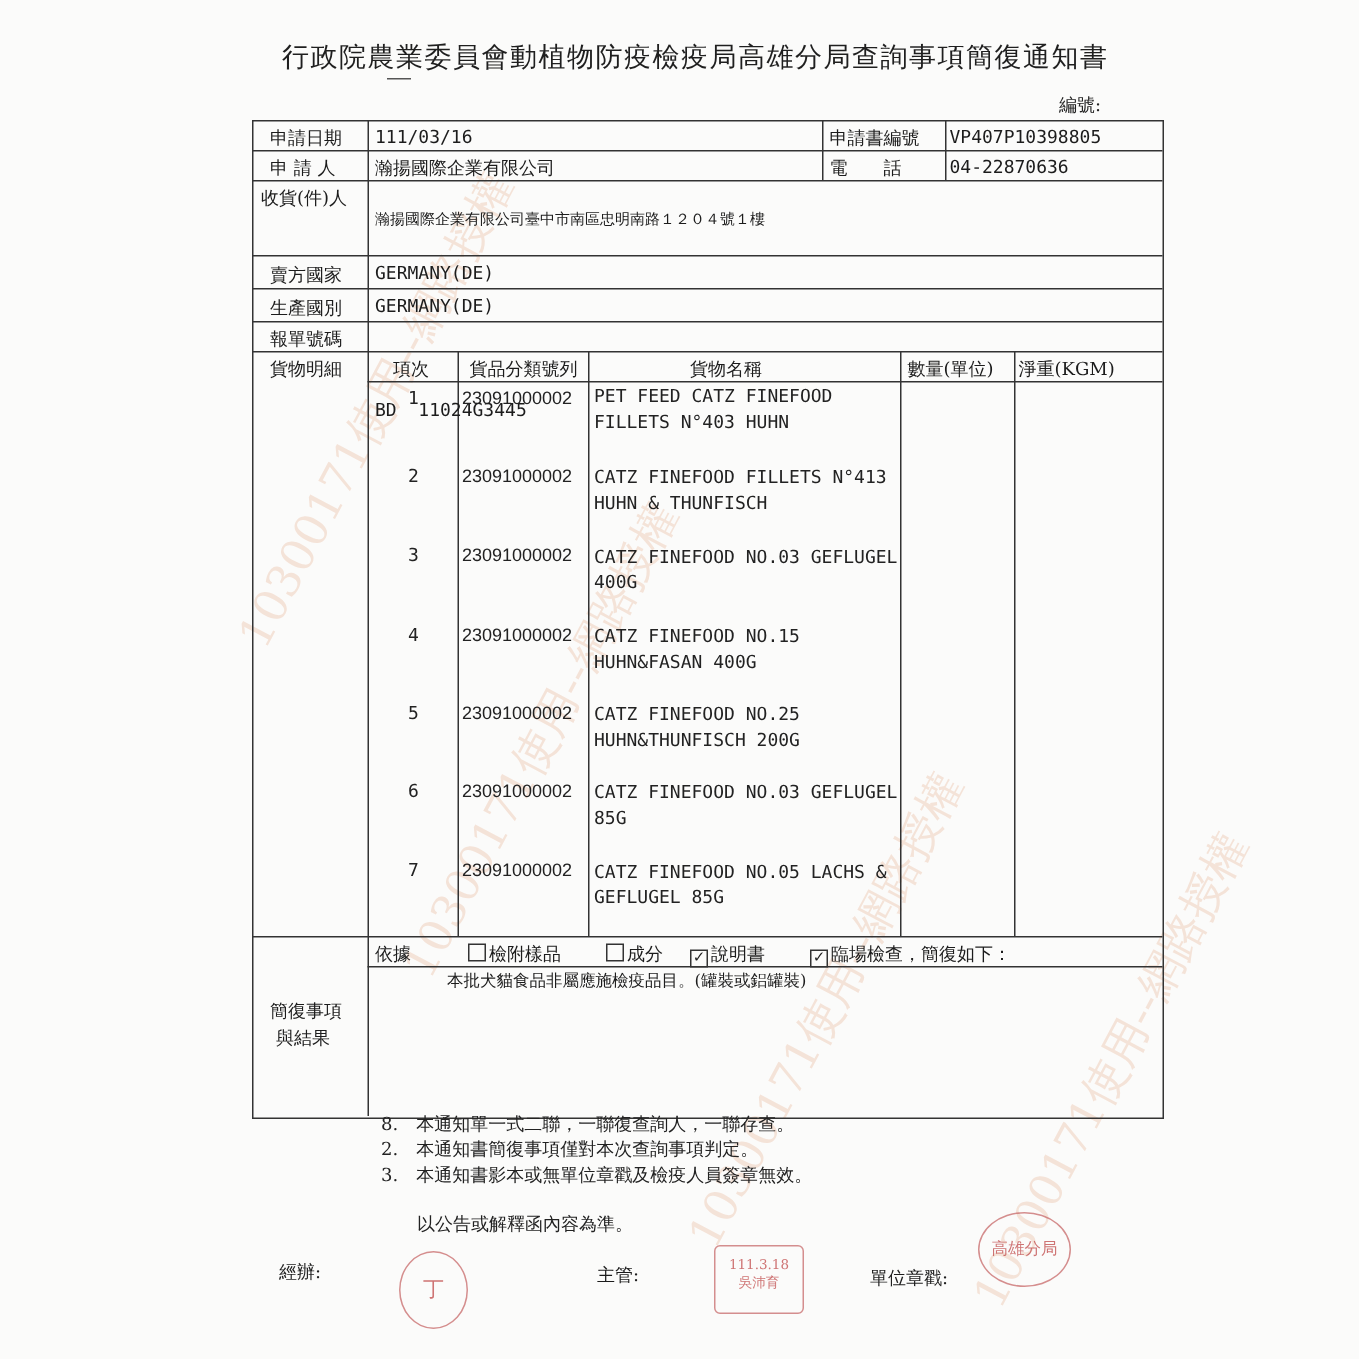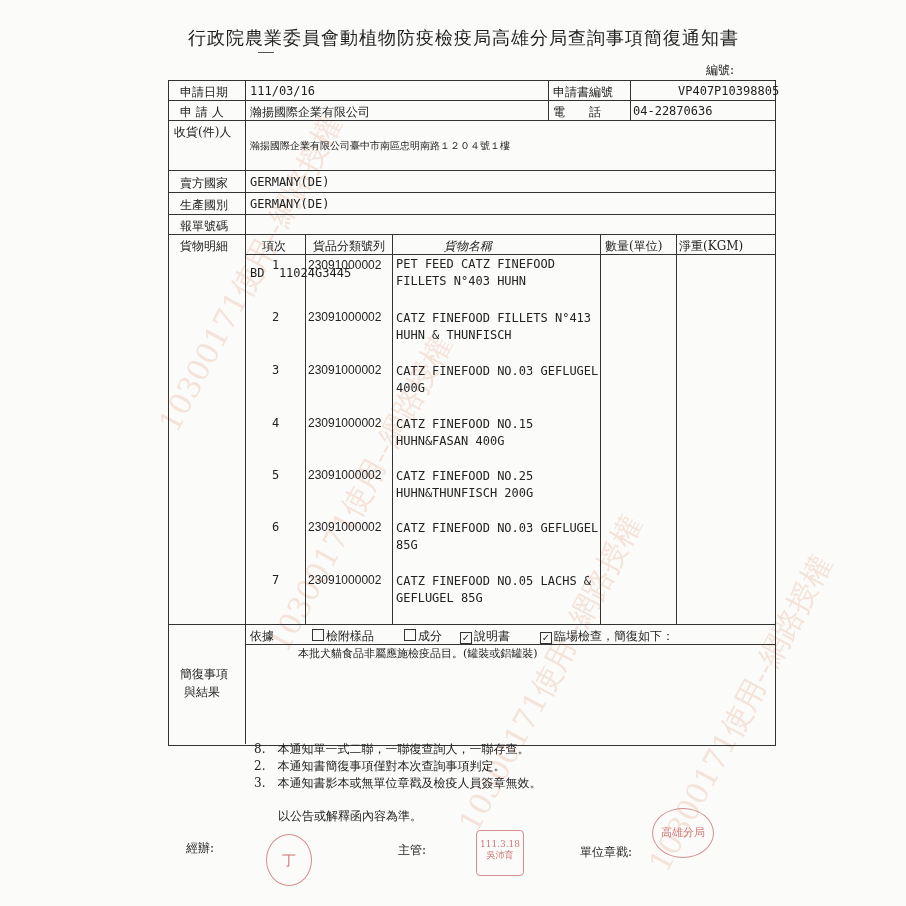--- a/index.html
+++ b/index.html
@@ -53,21 +53,21 @@
   <div class="vl" style="left:548px;top:80px;height:40px;"></div>
   <div class="vl" style="left:630px;top:80px;height:40px;"></div>
   <div class="vl" style="left:305px;top:234px;height:390px;"></div>
   <div class="vl" style="left:392px;top:234px;height:390px;"></div>
   <div class="vl" style="left:600px;top:234px;height:390px;"></div>
   <div class="vl" style="left:676px;top:234px;height:390px;"></div>
 
   <div class="lbl" style="left:180px;top:84px;">申請日期</div>
   <div class="val" style="left:250px;top:84px;">111/03/16</div>
   <div class="lbl" style="left:553px;top:84px;">申請書編號</div>
-  <div class="val" style="left:633px;top:84px;margin-left:45px;">VP407P10398805</div>
+  <div class="val" style="left:633px;top:84px;">VP407P10398805</div>
 
   <div class="lbl" style="left:180px;top:104px;">申 請 人</div>
   <div class="val cn" style="left:250px;top:104px;">瀚揚國際企業有限公司</div>
   <div class="lbl" style="left:553px;top:104px;">電　　話</div>
   <div class="val" style="left:633px;top:104px;">04-22870636</div>
 
   <div class="lbl" style="left:174px;top:124px;">收貨(件)人</div>
   <div class="val cn" style="left:250px;top:139px;font-size:10px;">瀚揚國際企業有限公司臺中市南區忠明南路１２０４號１樓</div>
 
   <div class="lbl" style="left:180px;top:175px;">賣方國家</div>
@@ -75,21 +75,21 @@
 
   <div class="lbl" style="left:180px;top:197px;">生產國別</div>
   <div class="val" style="left:250px;top:197px;">GERMANY(DE)</div>
 
   <div class="lbl" style="left:180px;top:218px;">報單號碼</div>
   <div class="val" style="left:250px;top:218px;white-space:pre;margin-top:48px;">BD  11024G3445</div>
 
   <div class="lbl" style="left:180px;top:238px;">貨物明細</div>
   <div class="lbl" style="left:262px;top:238px;">項次</div>
   <div class="lbl" style="left:313px;top:238px;">貨品分類號列</div>
-  <div class="lbl" style="left:444px;top:238px;font-style:italic;">貨物名稱</div>
+  <div class="lbl" style="left:460px;top:238px;">貨物名稱</div>
   <div class="lbl" style="left:605px;top:238px;">數量(單位)</div>
   <div class="lbl" style="left:679px;top:238px;">淨重(KGM)</div>
 
   <div>
     <div class="item-no" style="left:272px;top:258px;">1</div>
     <div class="item-code" style="left:308px;top:258px;">23091000002</div>
     <div class="item-name" style="left:396px;top:256px;">PET FEED CATZ FINEFOOD
 FILLETS N°403 HUHN</div>
   </div>
   <div>
@@ -152,20 +152,20 @@
   <div class="note" style="left:254px;top:775px;">3.　本通知書影本或無單位章戳及檢疫人員簽章無效。</div>
   <div class="note" style="left:254px;top:808px;">　　以公告或解釋函內容為準。</div>
 
   <div class="lbl" style="left:186px;top:840px;">經辦:</div>
   <div class="lbl" style="left:398px;top:842px;">主管:</div>
   <div class="lbl" style="left:580px;top:844px;">單位章戳:</div>
 
   <div class="stamp" style="left:266px;top:834px;width:44px;height:50px;line-height:50px;font-size:14px;">
     <span>丁</span>
   </div>
-  <div class="stamp" style="left:476px;top:830px;width:48px;height:46px;border-radius:4px;padding-top:8px;box-sizing:border-box;">
+  <div class="stamp" style="left:476px;top:830px;width:60px;height:46px;border-radius:4px;padding-top:8px;box-sizing:border-box;">
     <div>111.3.18</div>
     <div>吳沛育</div>
   </div>
   <div class="stamp" style="left:652px;top:808px;width:60px;height:48px;line-height:48px;font-size:11px;">
     <span>高雄分局</span>
   </div>
 </div>
 
 </body></html>

